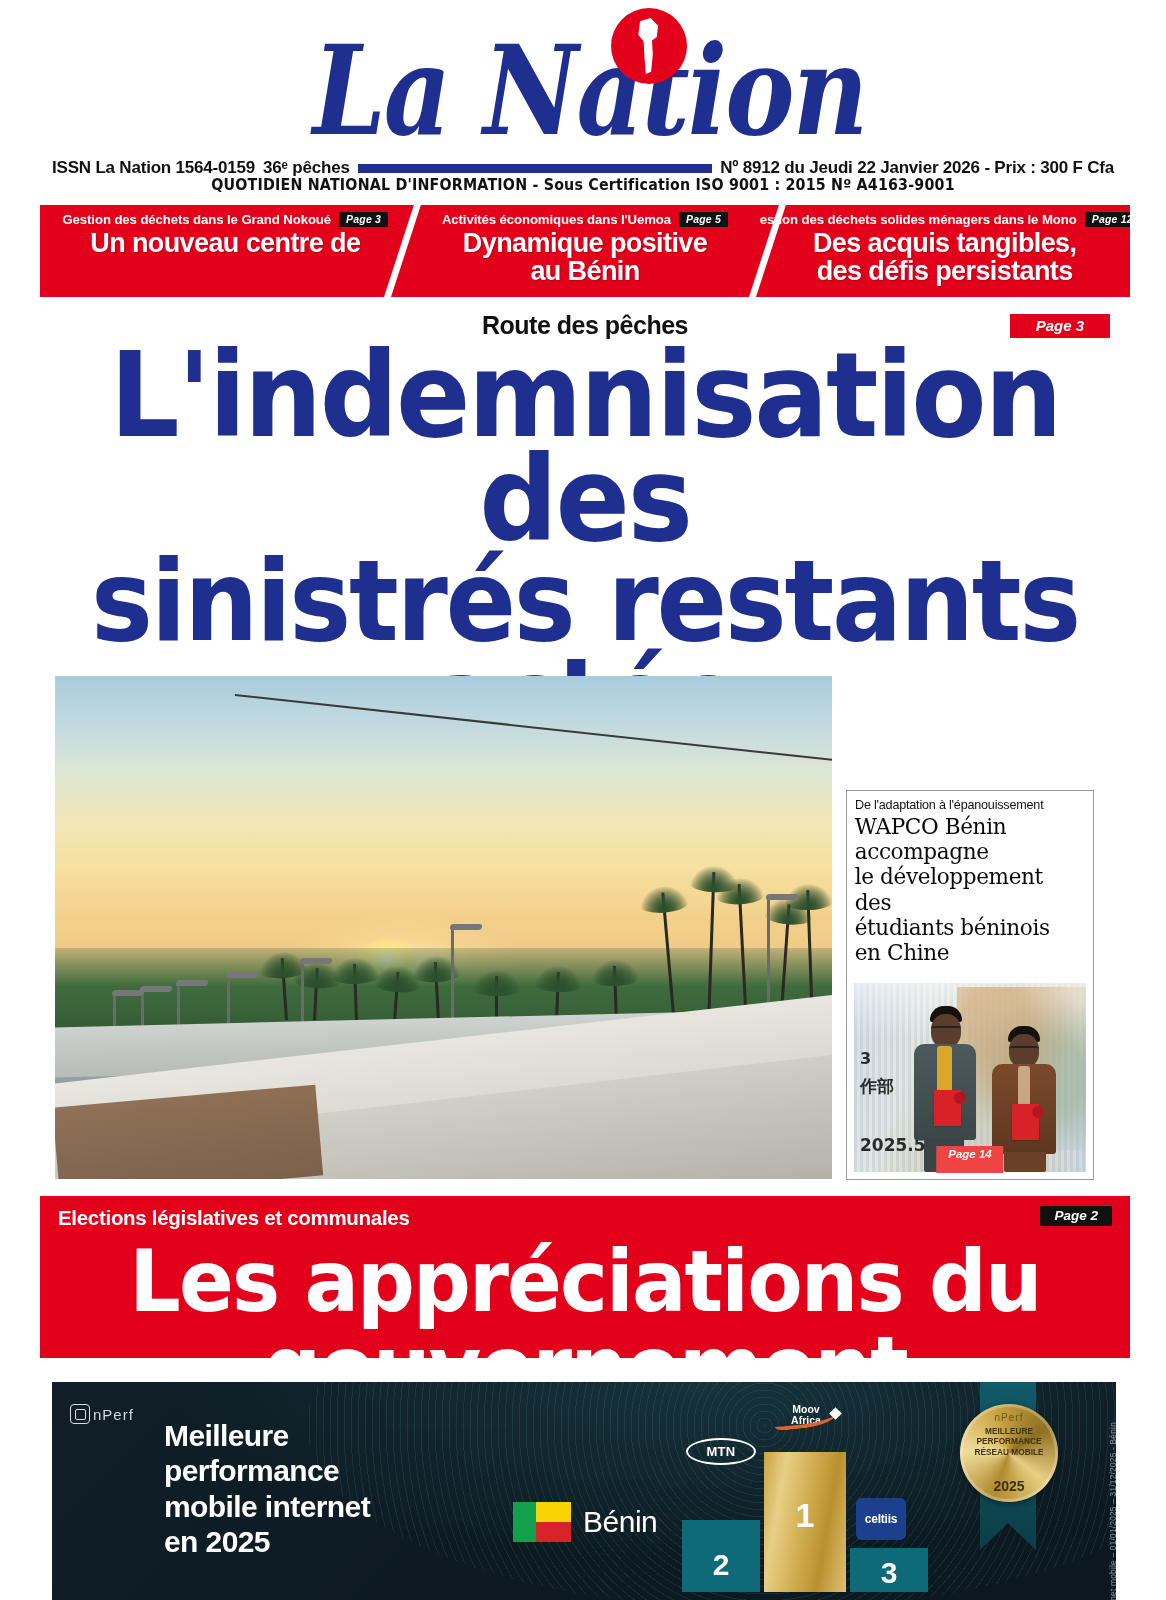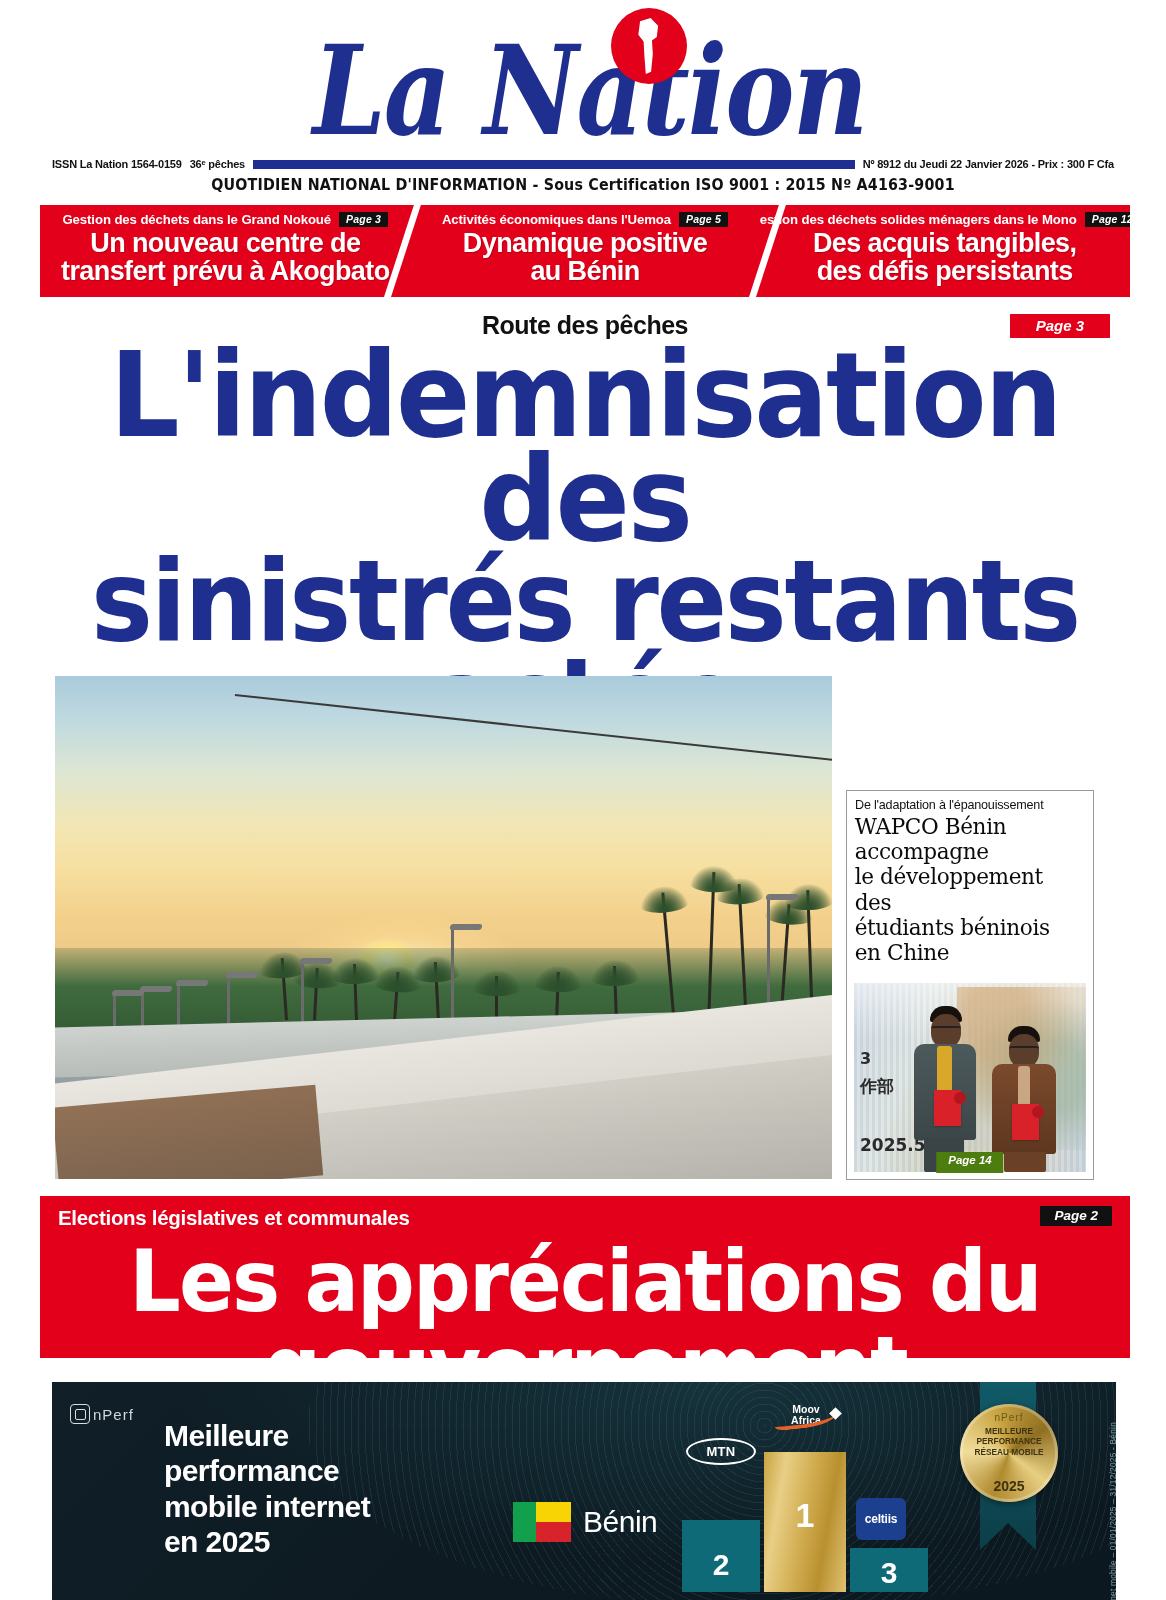--- a/index.html
+++ b/index.html
@@ -41,21 +41,21 @@
     position: absolute; left: 26px; top: 10px;
     width: 22px; height: 56px;
     background: #fff;
     clip-path: polygon(14% 6%, 62% 0%, 96% 14%, 90% 34%, 68% 40%, 72% 64%, 64% 96%, 40% 100%, 34% 70%, 30% 42%, 6% 30%);
   }
 
   
   .issnbar {
     position: absolute; left: 52px; right: 52px; top: 158px;
     display: flex; align-items: center; gap: 8px;
-    font-size: 11px; font-weight: bold; color: #111;
+    font-size: 17px; font-weight: bold; color: #111;
     letter-spacing: -0.2px;
     white-space: nowrap;
   }
   .issnbar .rule { flex: 1; height: 9px; background:#1e2f8f; }
   .tagline {
     position: absolute; left: 0; right: 0; top: 176px;
     text-align: center;
     font-family: "DejaVu Sans", sans-serif;
     font-size: 15.5px; font-weight: bold; color:#111;
     letter-spacing: 0.2px;
@@ -269,23 +269,23 @@
   .p-body { position:absolute; border-radius:10px 10px 3px 3px; }
   .p-legs { position:absolute; border-radius:2px; }
   .p-cert {
     position:absolute; width:27px; height:36px; background:#d9212a;
     box-shadow: 0 1px 2px rgba(0,0,0,.25);
   }
   .p-seal { position:absolute; width:12px; height:12px; border-radius:50%; background:#b3161f; }
   .sb-pagechip {
     position:absolute; left:50%; transform: translateX(-50%);
     bottom: 6px;
-    background:#4d7c0f; color:#fff;
+    background:#ef4444; color:#fff;
     font-style: italic; font-weight:bold; font-size: 11.5px;
-    padding: 2px 12px 7px 12px;
+    padding: 2px 12px 13px 12px;
   }
 
   
   .redbanner {
     position: absolute; left: 40px; right: 36px; top: 1196px;
     height: 162px; background: #e2001a; color:#fff;
     overflow: hidden;
   }
   .rb-kicker {
     position:absolute; left: 18px; top: 10px;
@@ -431,21 +431,20 @@
 
   <div class="teasers">
 
     <div class="teaser t1">
       <div class="kicker-row">
         <span>Gestion des déchets dans le Grand Nokoué</span>
         <span class="pagechip">Page 3</span>
       </div>
       <div class="tt">
         <span>Un nouveau centre de</span><br>
-        <span>transfert prévu à Akogbato</span>
       </div>
     </div>
 
     <div class="teaser t2">
       <div class="kicker-row">
         <span>Activités économiques dans l'Uemoa</span>
         <span class="pagechip">Page 5</span>
       </div>
       <div class="tt">
         <span>Dynamique positive</span><br>

